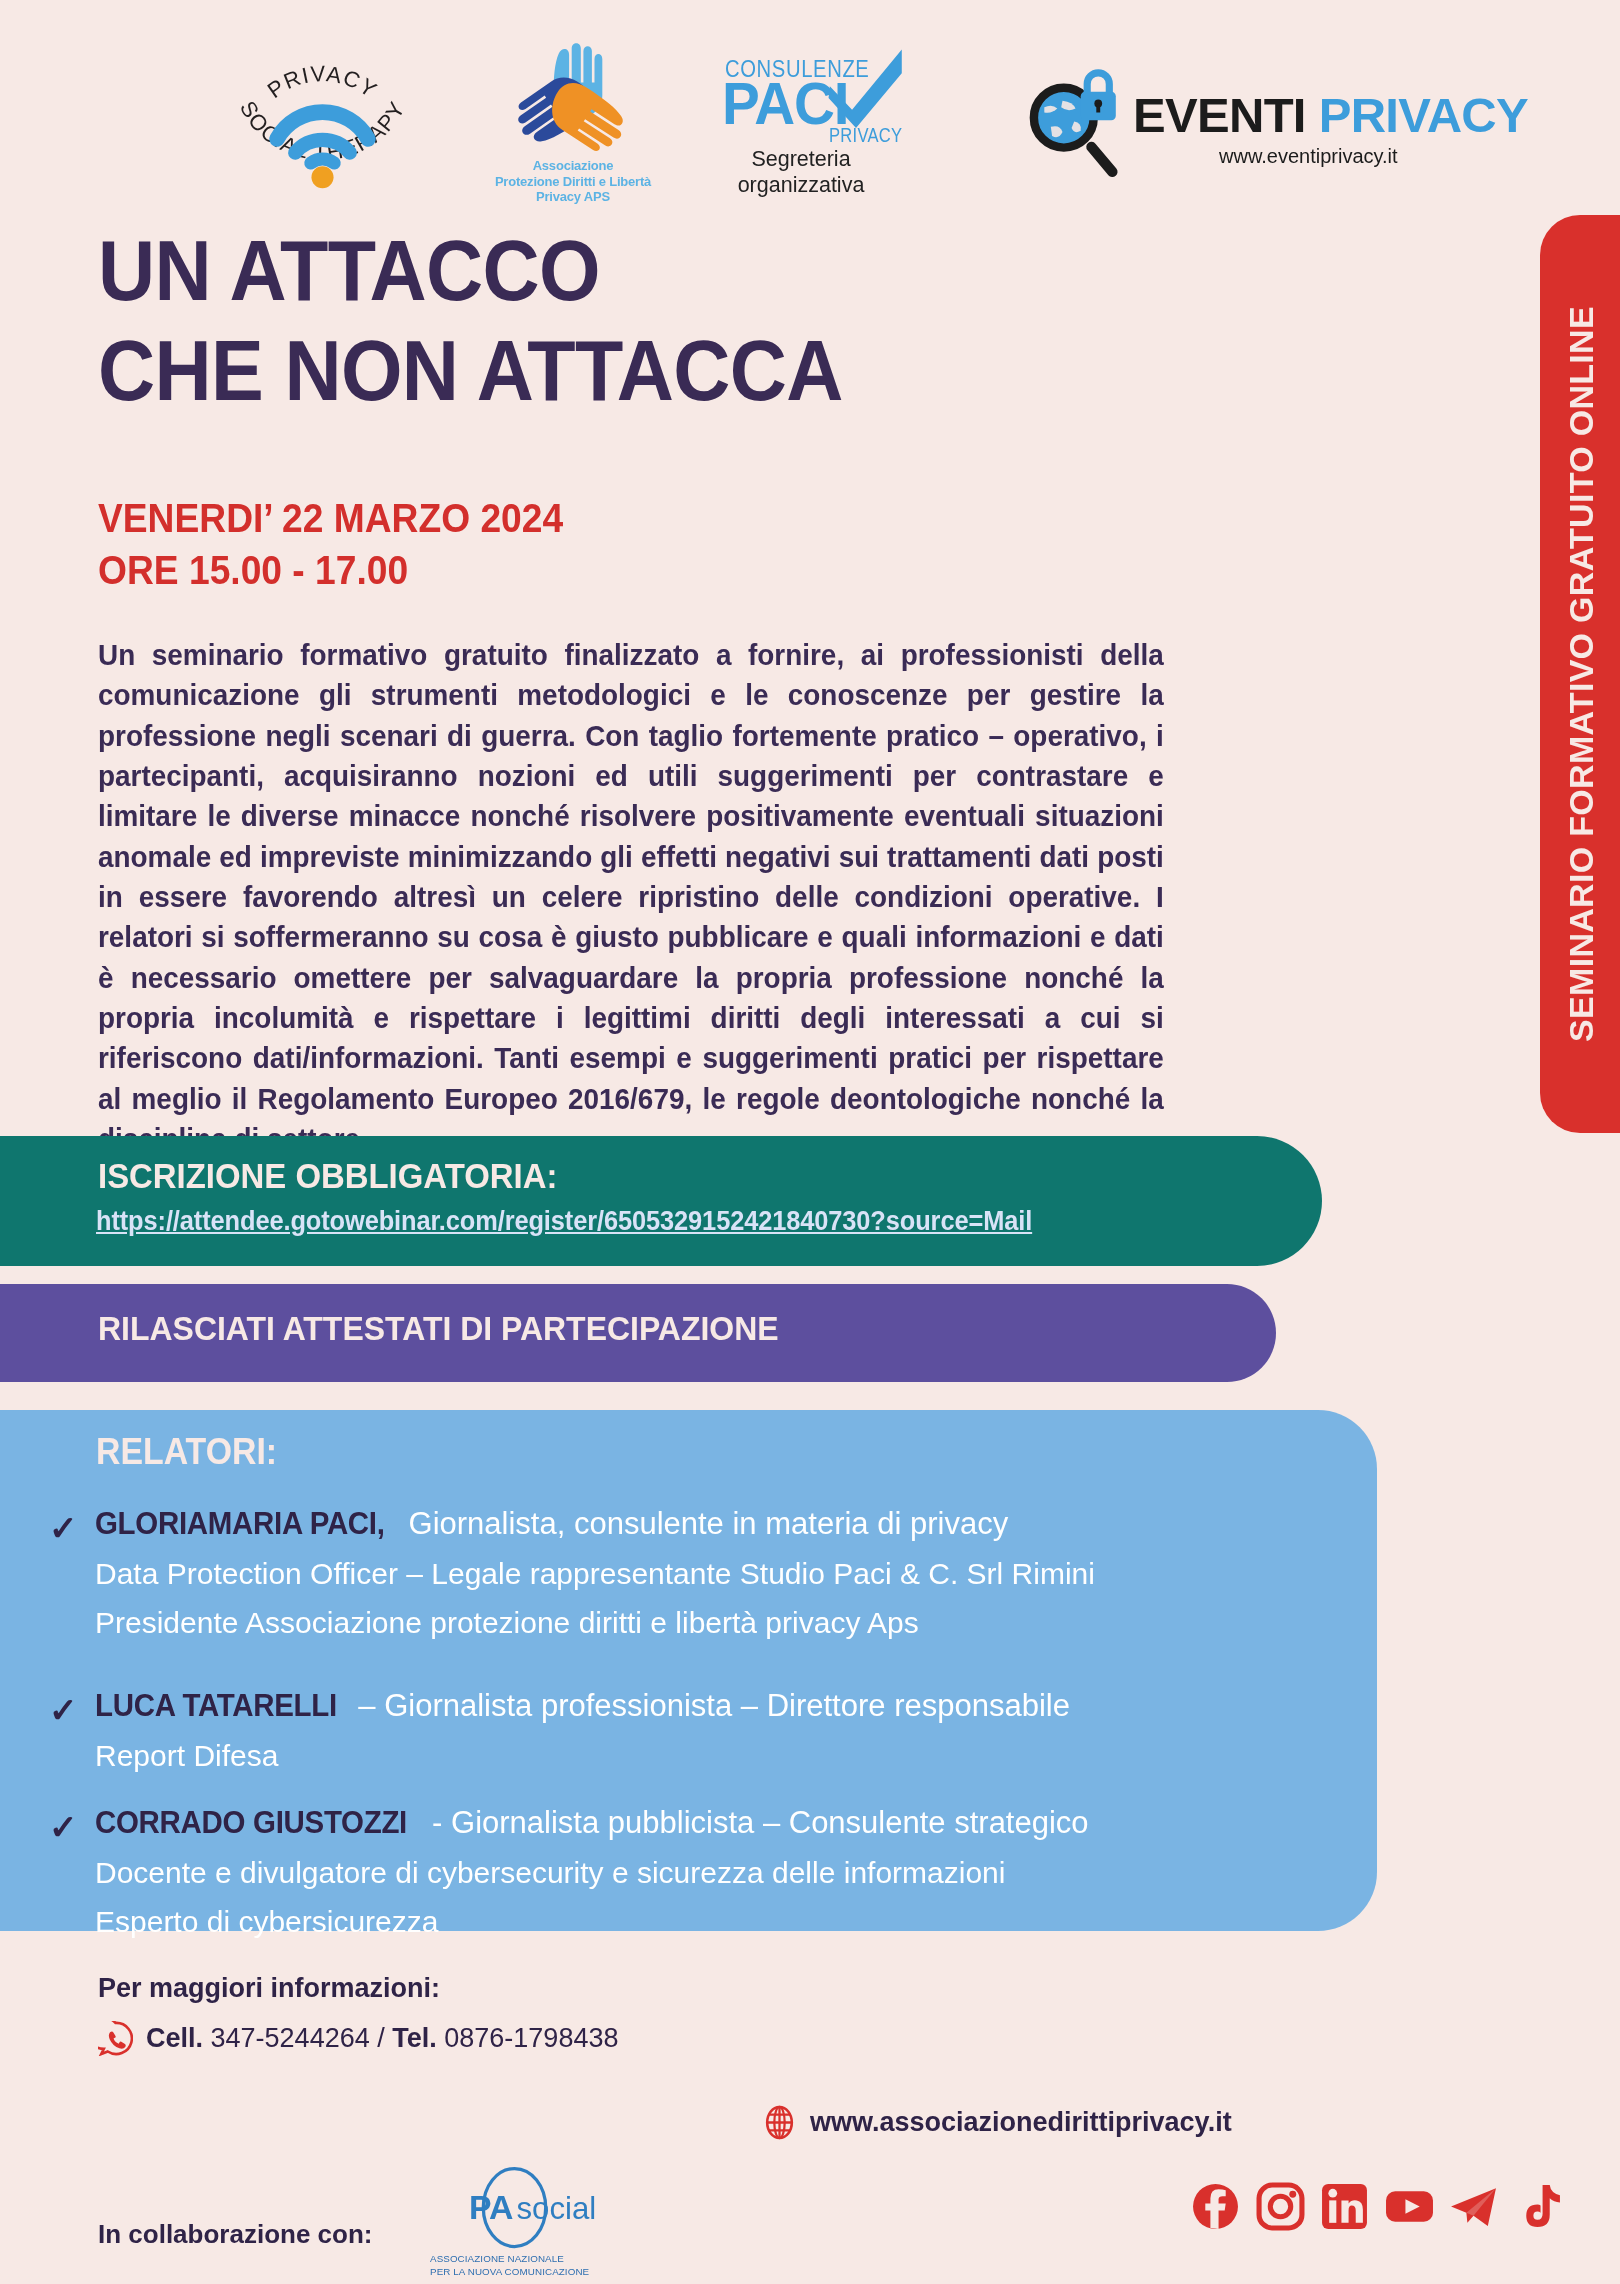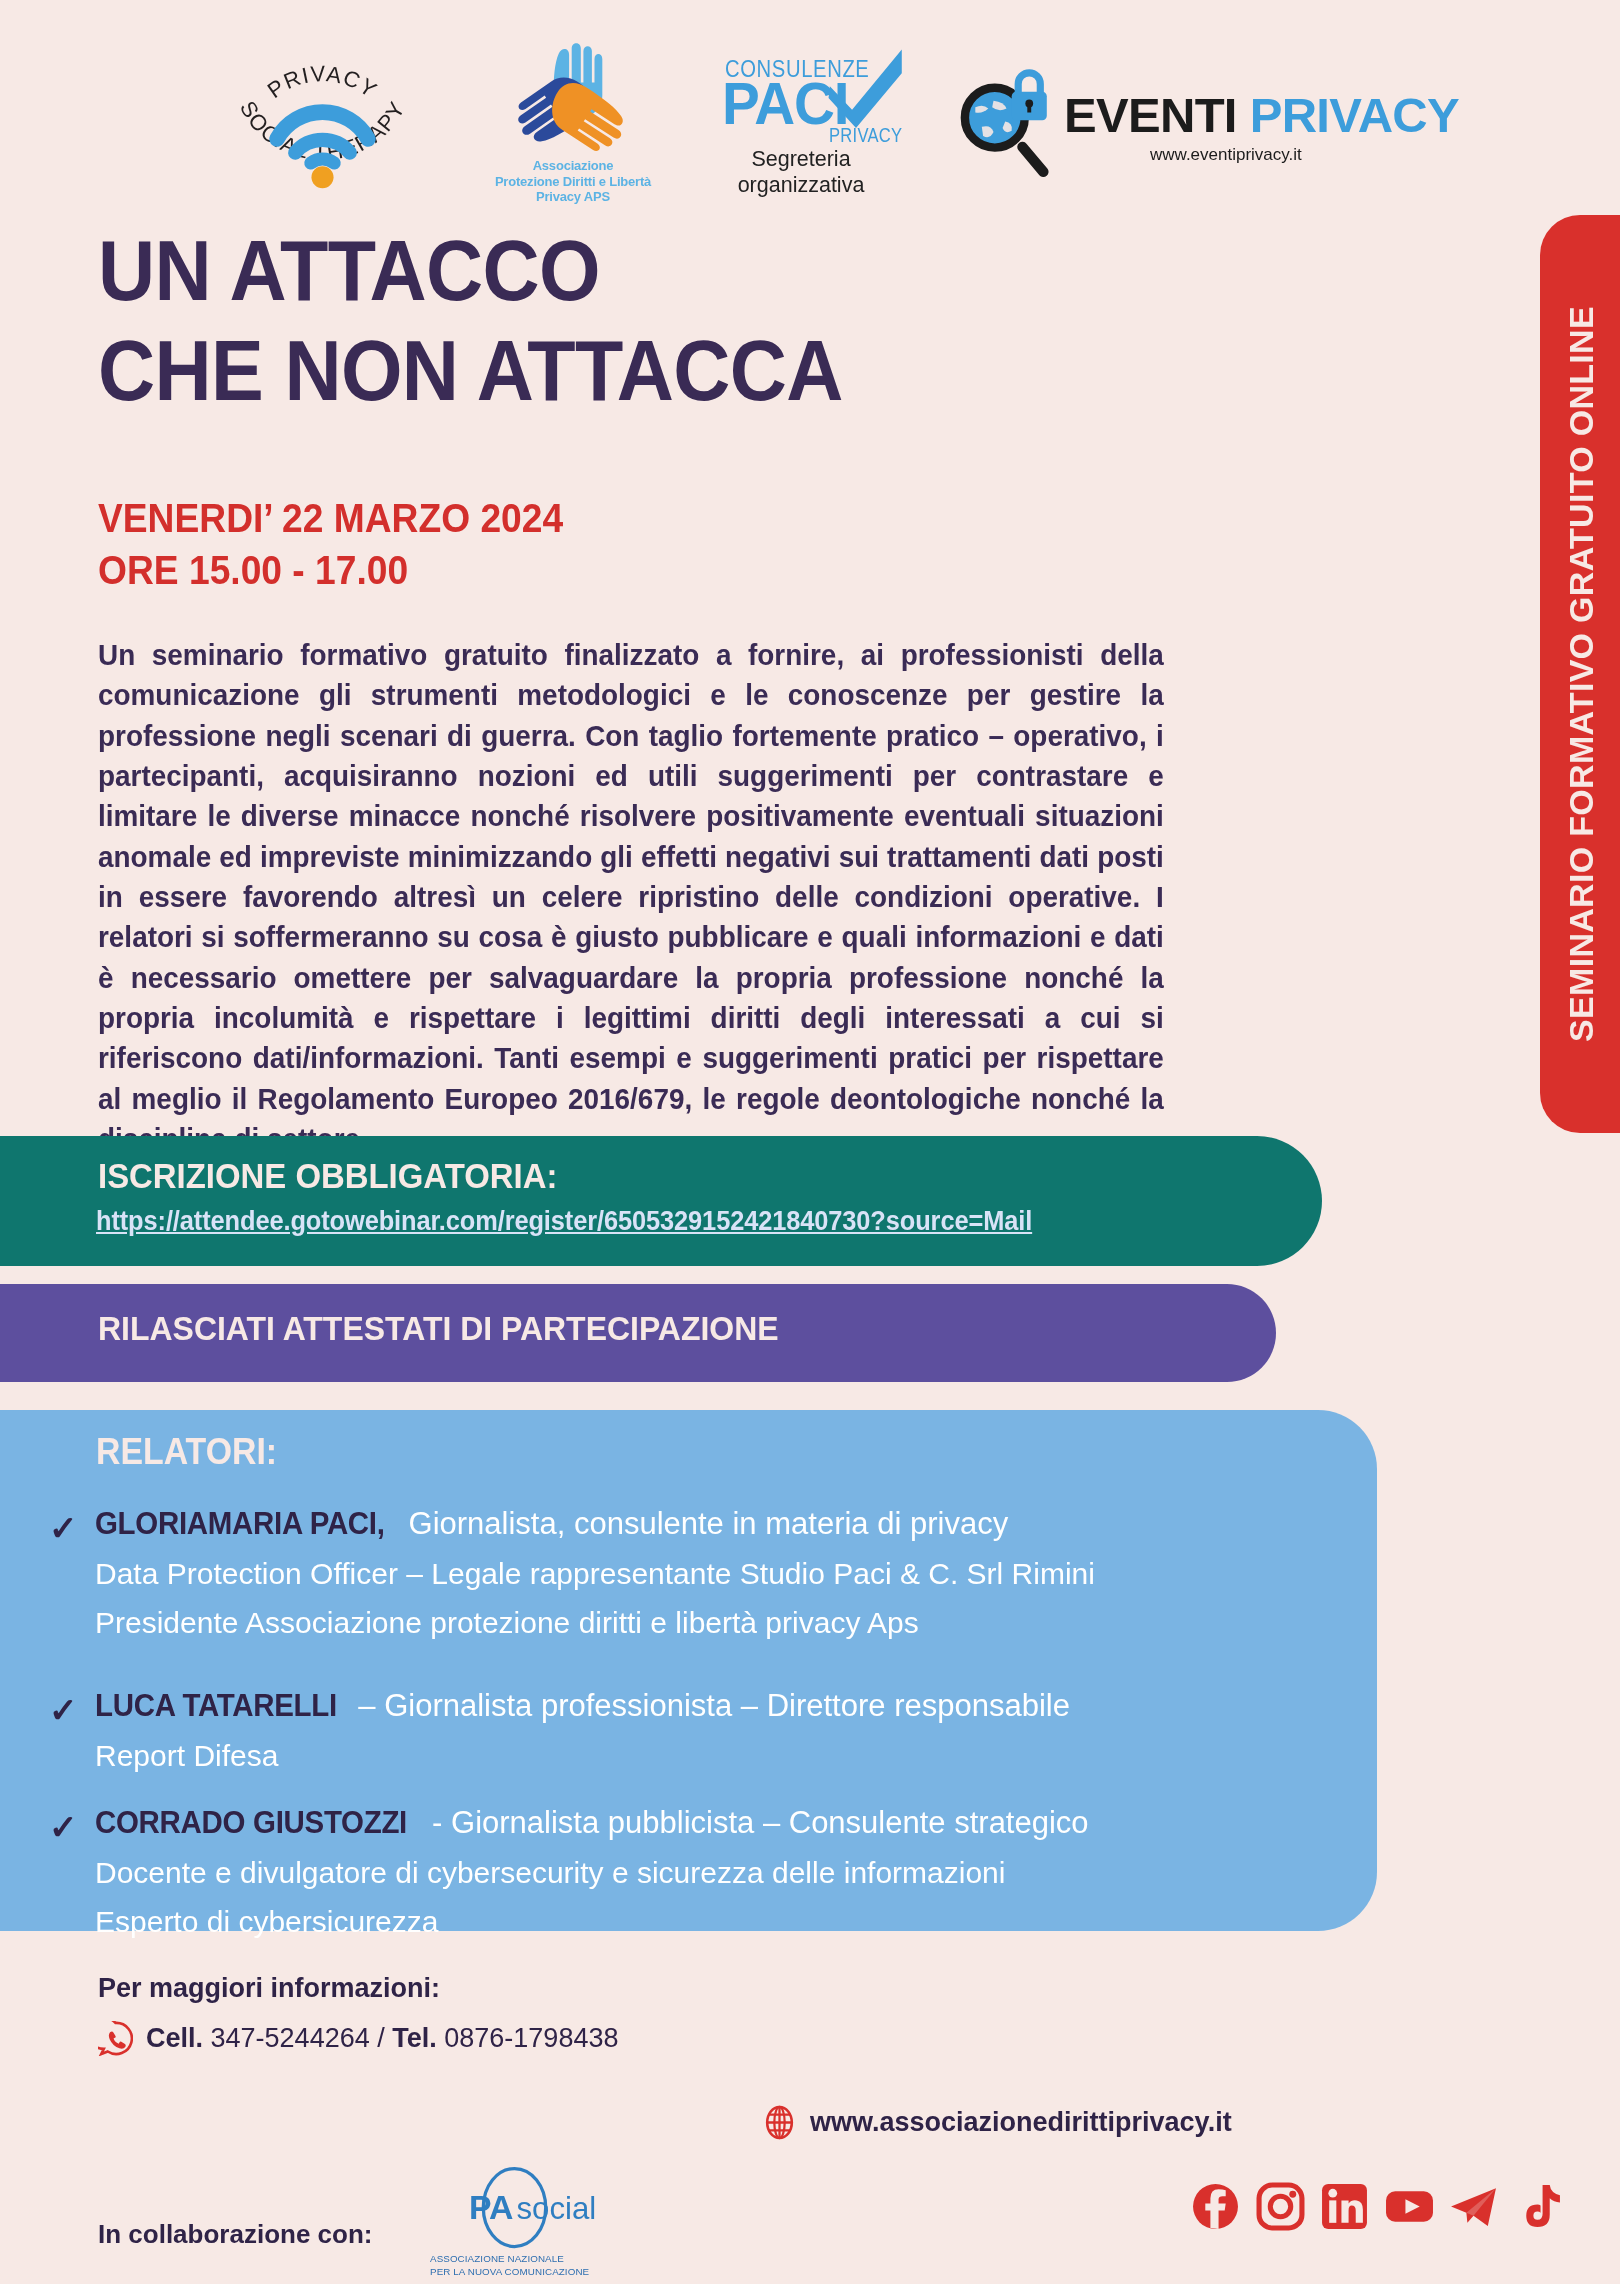--- a/index.html
+++ b/index.html
@@ -40,30 +40,30 @@
   }
   .logo-paci .privacy-small {
     position: absolute; left: 129px; top: 72px; color: #3d9ddb;
     font-size: 19.5px; letter-spacing: 0.3px; transform: scaleX(0.85); transform-origin: left top;
   }
   .logo-paci .check { position: absolute; left: 122px; top: -5.2px; width: 85px; height: 85px; }
   .logo-paci .segreteria {
     margin-top: 2.6px; color: #222; font-size: 21.5px; line-height: 1.25;
   }
 
-  .logo-eventi { position: absolute; left: 948px; top: 36px; width: 482px; height: 137px; }
+  .logo-eventi { position: absolute; left: 1017px; top: 36px; width: 482px; height: 137px; }
   .logo-eventi .glass { position: absolute; left: 0px; top: 5.2px; width: 117px; height: 117px; }
   .logo-eventi .ev-word {
     position: absolute; left: 116px; top: 25px; font-size: 49px; font-weight: bold;
     letter-spacing: -0.7px; white-space: nowrap;
   }
   .logo-eventi .ev-word .black { color: #1c1c1c; }
   .logo-eventi .ev-word .blue { color: #3d9ddb; }
   .logo-eventi .ev-url {
-    position: absolute; left: 202px; top: 83px; font-size: 17px; color: #1c1c1c;
+    position: absolute; left: 202px; top: 83px; font-size: 20px; color: #1c1c1c;
   }
 
   
   .side-banner {
     position: absolute; right: 0; top: 215px; width: 81px; height: 918px;
     background: #d9302c; border-radius: 40px 0 0 40px;
   }
   .side-banner .label {
     position: absolute; left: 50%; top: 50%;
     transform: translate(-50%, -50%) rotate(-90deg);

